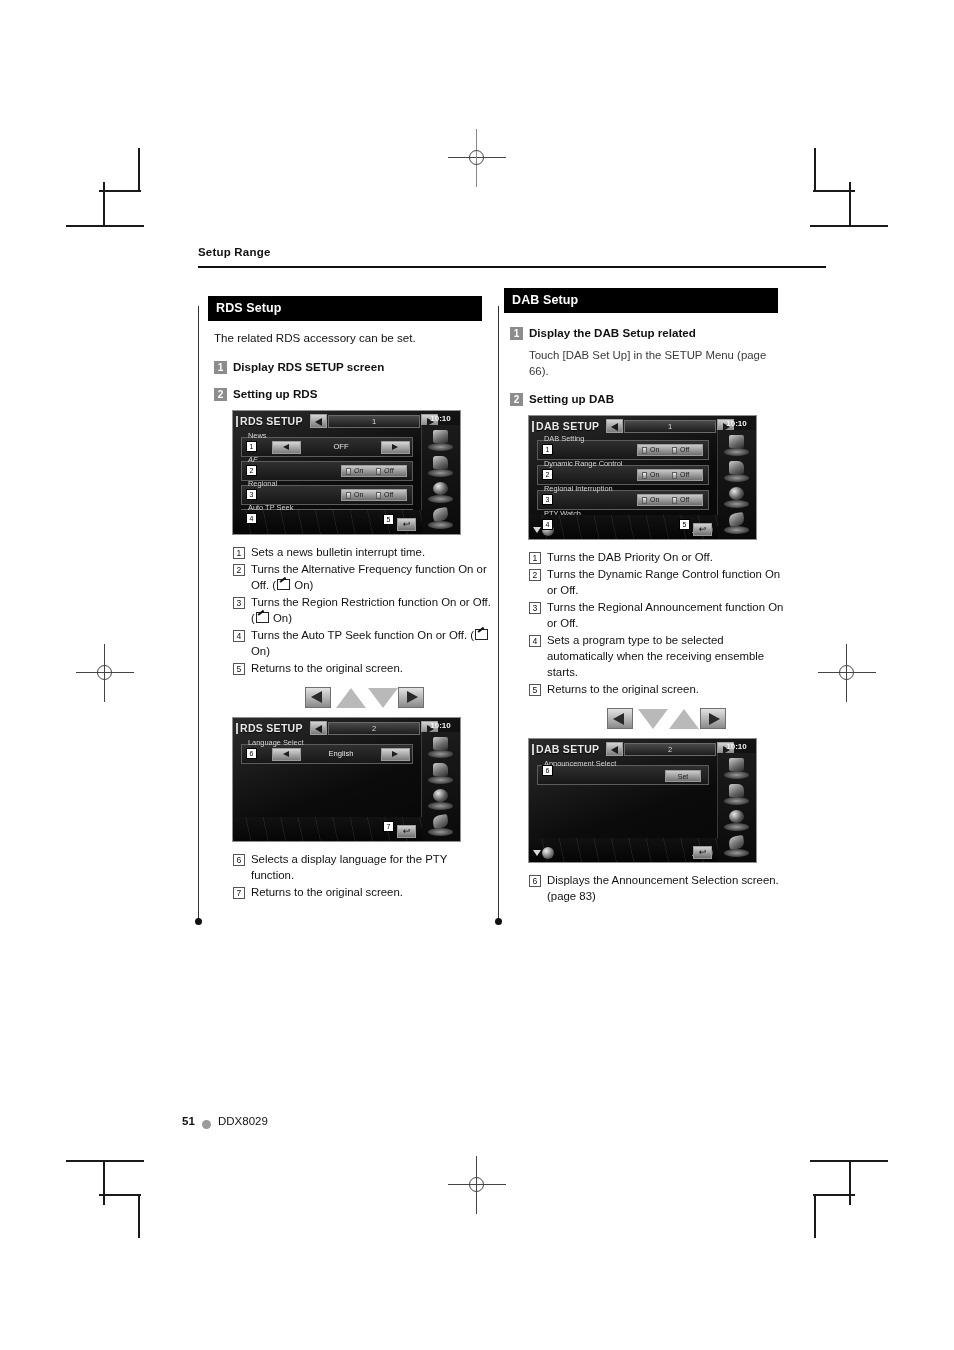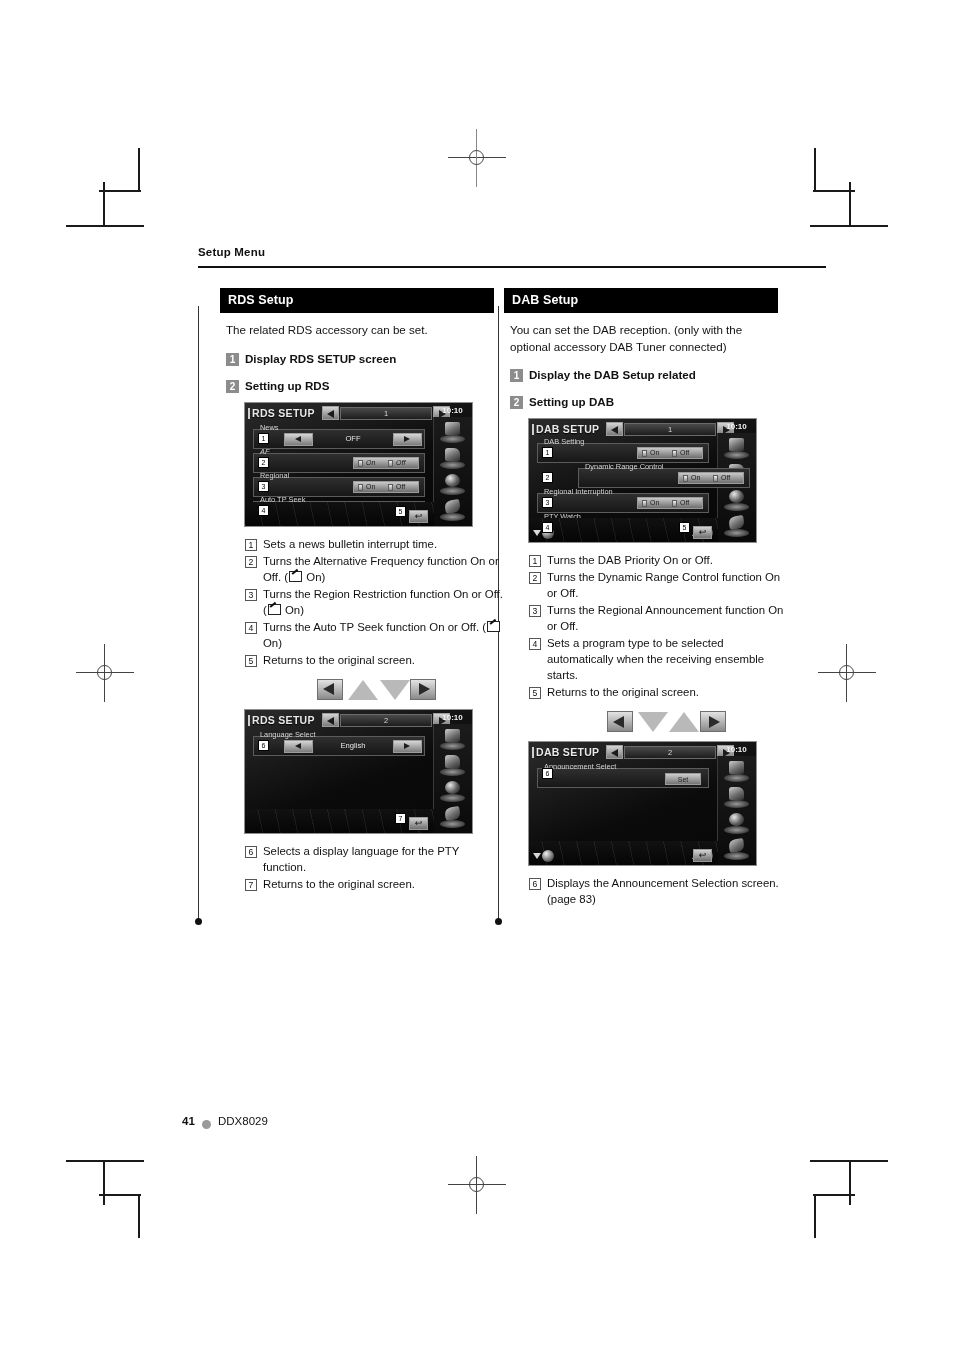--- a/index.html
+++ b/index.html
@@ -64,21 +64,21 @@
     left: 198px; top: 266px;
     width: 628px; height: 1.6px;
     background: #111;
   }
 
   .col {
     position: absolute;
     top: 288px;
     width: 280px;
   }
-  .col-left  { left: 220px; }
+  .col-left  { left: 208px; margin-top: 8px; }
   .col-right { left: 504px; }
 
   
   .col-rule {
     position: absolute;
     width: 1px;
     background: #333;
   }
   .col-rule-left  { left: 198px; top: 306px; height: 616px; }
   .col-rule-right { left: 498px; top: 306px; height: 616px; }
@@ -529,21 +529,21 @@
     <div class="hz"></div>
       <div class="vt"></div>
       <div class="circ"></div>
   </div>
   <div class="reg dark" style="left:832px; top:658px;">
     <div class="hz"></div>
       <div class="vt"></div>
       <div class="circ"></div>
   </div>
 
-  <div class="running-head">Setup Menu</div>
+  <div class="running-head">Setup Range</div>
   <div class="head-rule"></div>
 
   <div class="col-rule col-rule-left"></div>
   <div class="rule-dot rule-dot-left"></div>
   <div class="col-rule col-rule-right"></div>
   <div class="rule-dot rule-dot-right"></div>
 
   <div class="col col-left">
 
     <div class="sec-head">RDS Setup</div>
@@ -730,26 +730,26 @@
       <div class="row">
         <div class="box">7</div>
         <div class="txt">Returns to the original screen.</div>
       </div>
     </div>
   </div>
 
   <div class="col col-right">
 
     <div class="sec-head">DAB Setup</div>
-    <div class="intro">You can set the DAB reception. (only with the optional accessory DAB Tuner connected)</div>
 
     <div class="step">
       <div class="step-num">1</div>
       <div class="step-title">Display the DAB Setup related</div>
     </div>
+    <div class="step-body">Touch [DAB Set Up] in the SETUP Menu (page 66).</div>
 
     <div class="step">
       <div class="step-num">2</div>
       <div class="step-title">Setting up DAB</div>
     </div>
 
     <div class="device">
       <div class="dev-title">DAB SETUP</div>
       <div class="navbtn l">
           <i></i>
@@ -783,21 +783,21 @@
 
       <div class="opt-row" style="top:24px;">
         <div class="lab">DAB Setting</div>
         <div class="onoff">
           <span class="on">On</span>
           <span class="off">Off</span>
         </div>
       </div>
       <div class="tagnum" style="left:13px; top:28px;">1</div>
 
-      <div class="opt-row" style="top:49px;margin-left:41px;">
+      <div class="opt-row" style="top:49px;">
         <div class="lab">Dynamic Range Control</div>
         <div class="onoff">
           <span class="on">On</span>
           <span class="off">Off</span>
         </div>
       </div>
       <div class="tagnum" style="left:13px; top:53px;">2</div>
 
       <div class="opt-row" style="top:74px;">
         <div class="lab">Regional Interruption</div>
@@ -920,17 +920,17 @@
     </div>
 
     <div class="numlist">
       <div class="row">
         <div class="box">6</div>
         <div class="txt">Displays the Announcement Selection screen. (page 83)</div>
       </div>
     </div>
   </div>
 
-  <div class="footer-page">41</div>
+  <div class="footer-page">51</div>
   <div class="footer-dot"></div>
   <div class="footer-model">DDX8029</div>
 
 </div>
 
 </body></html>

